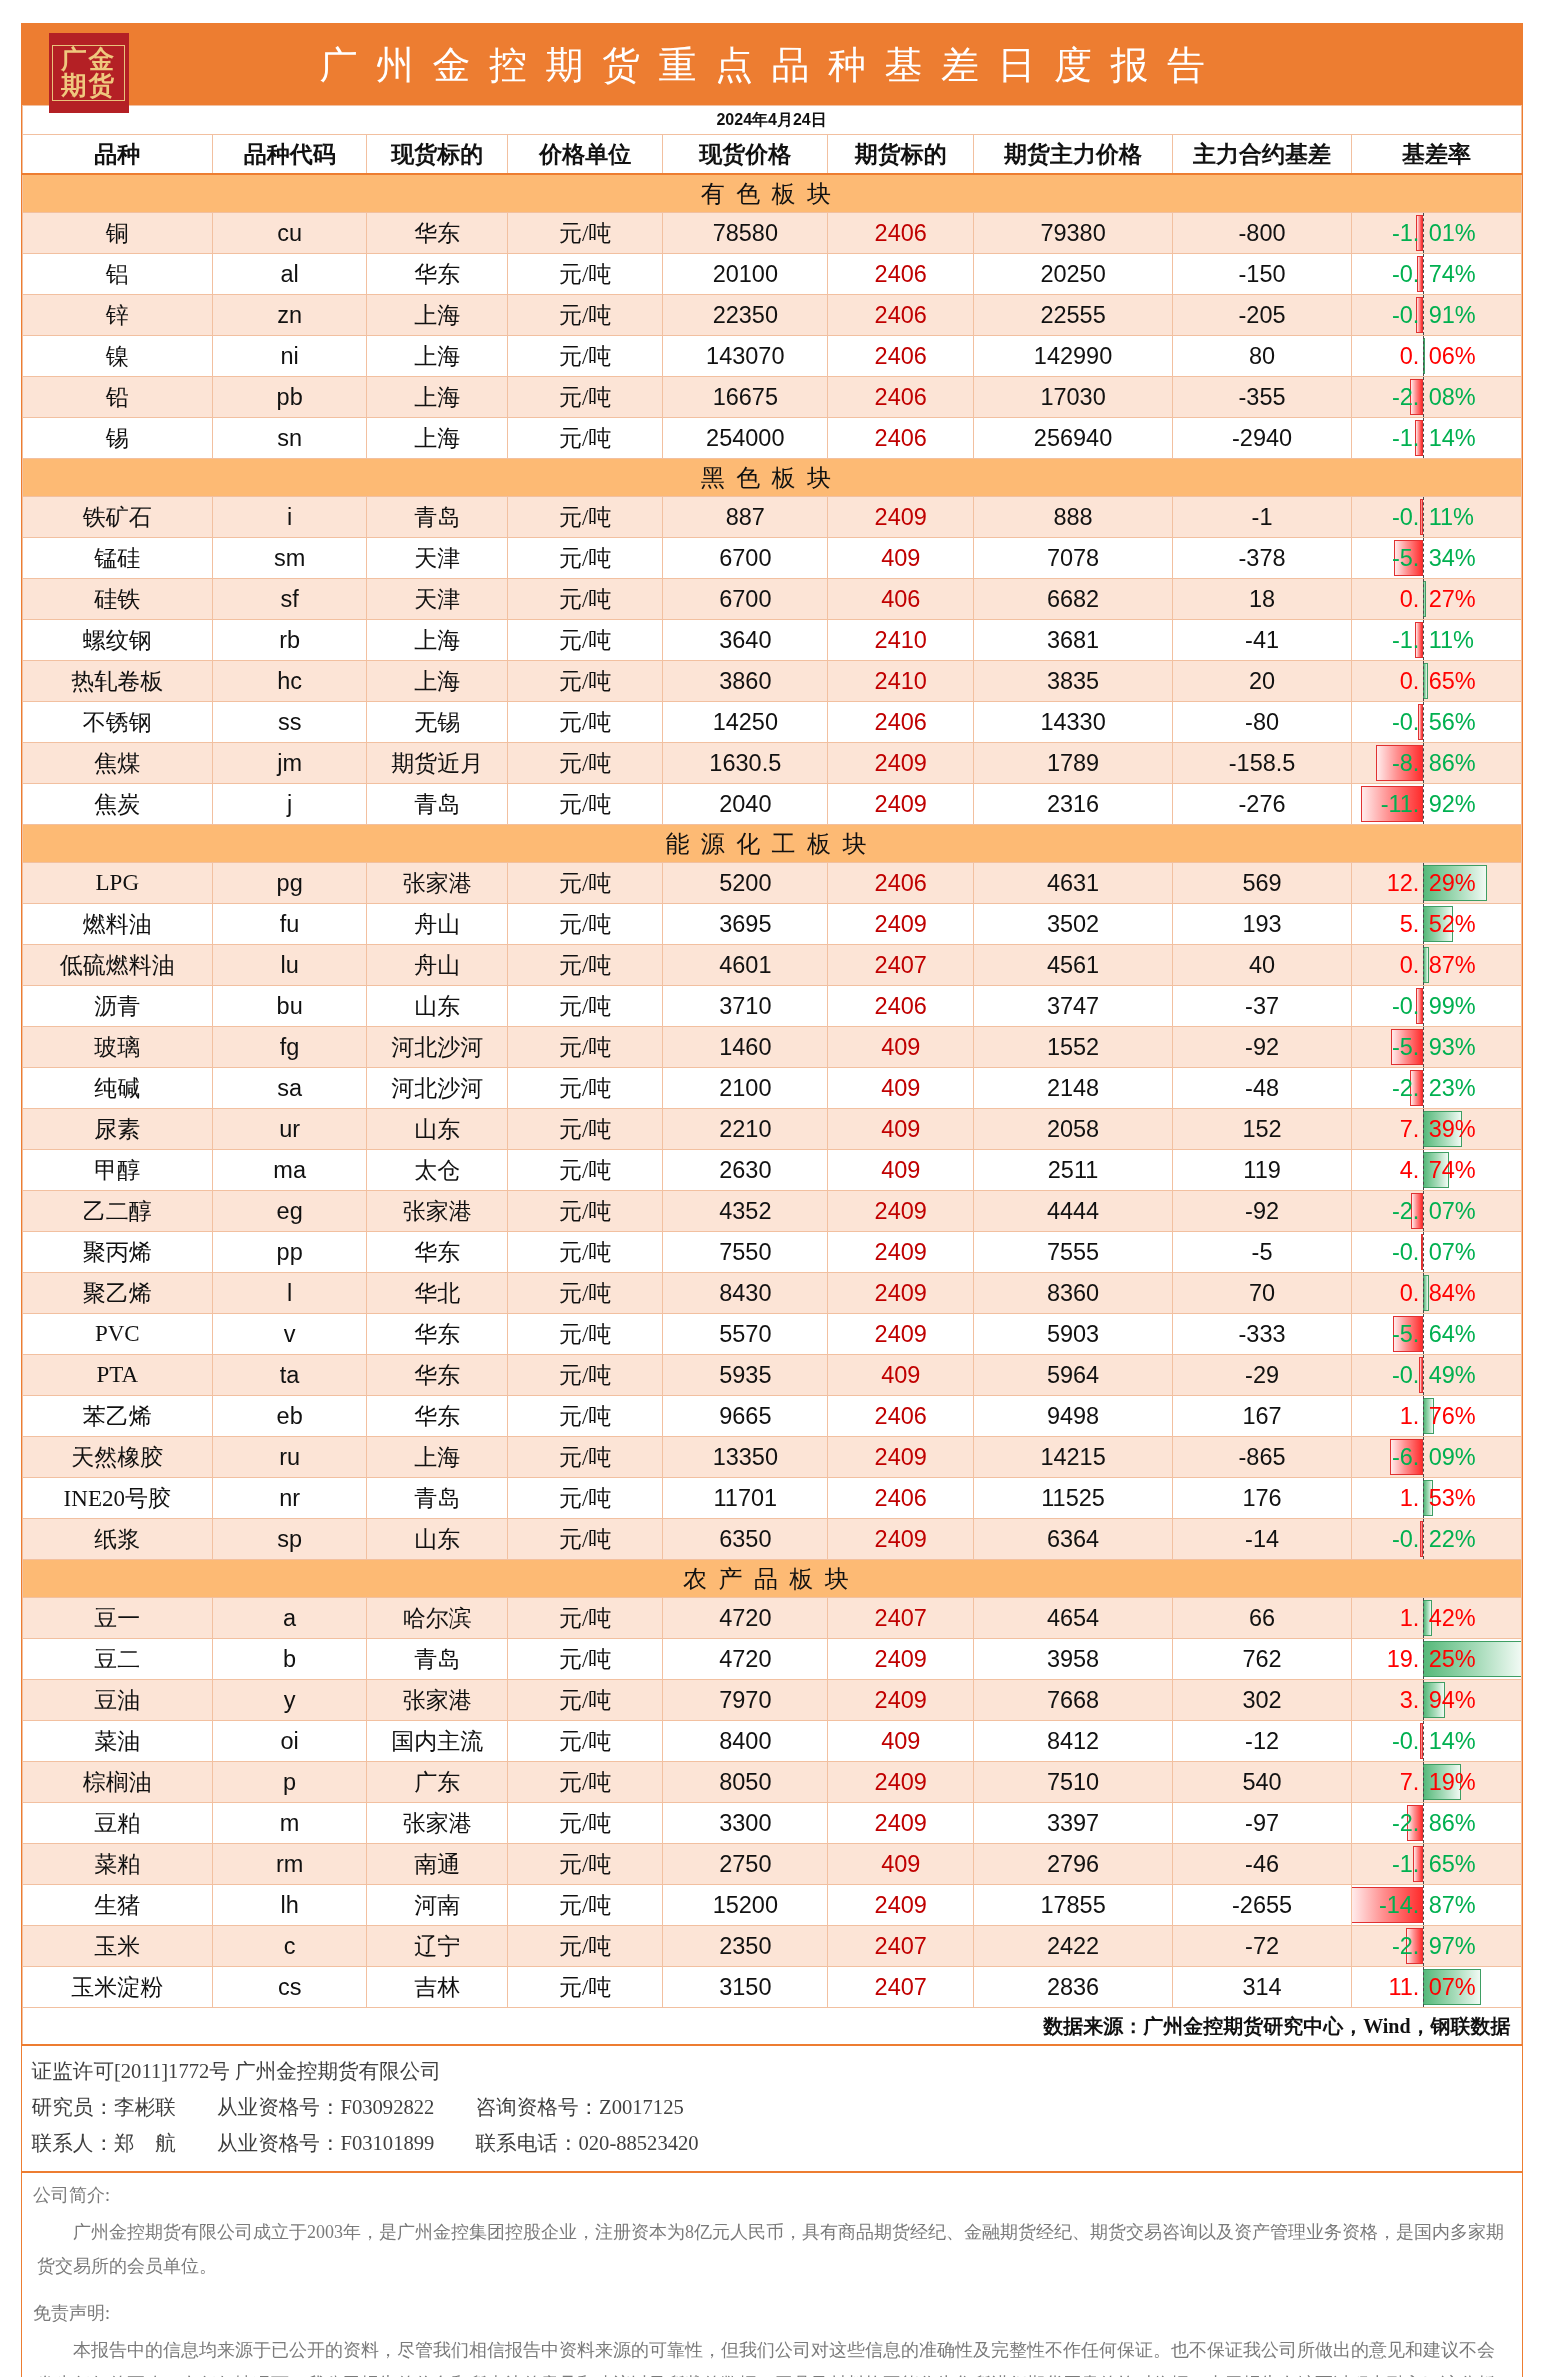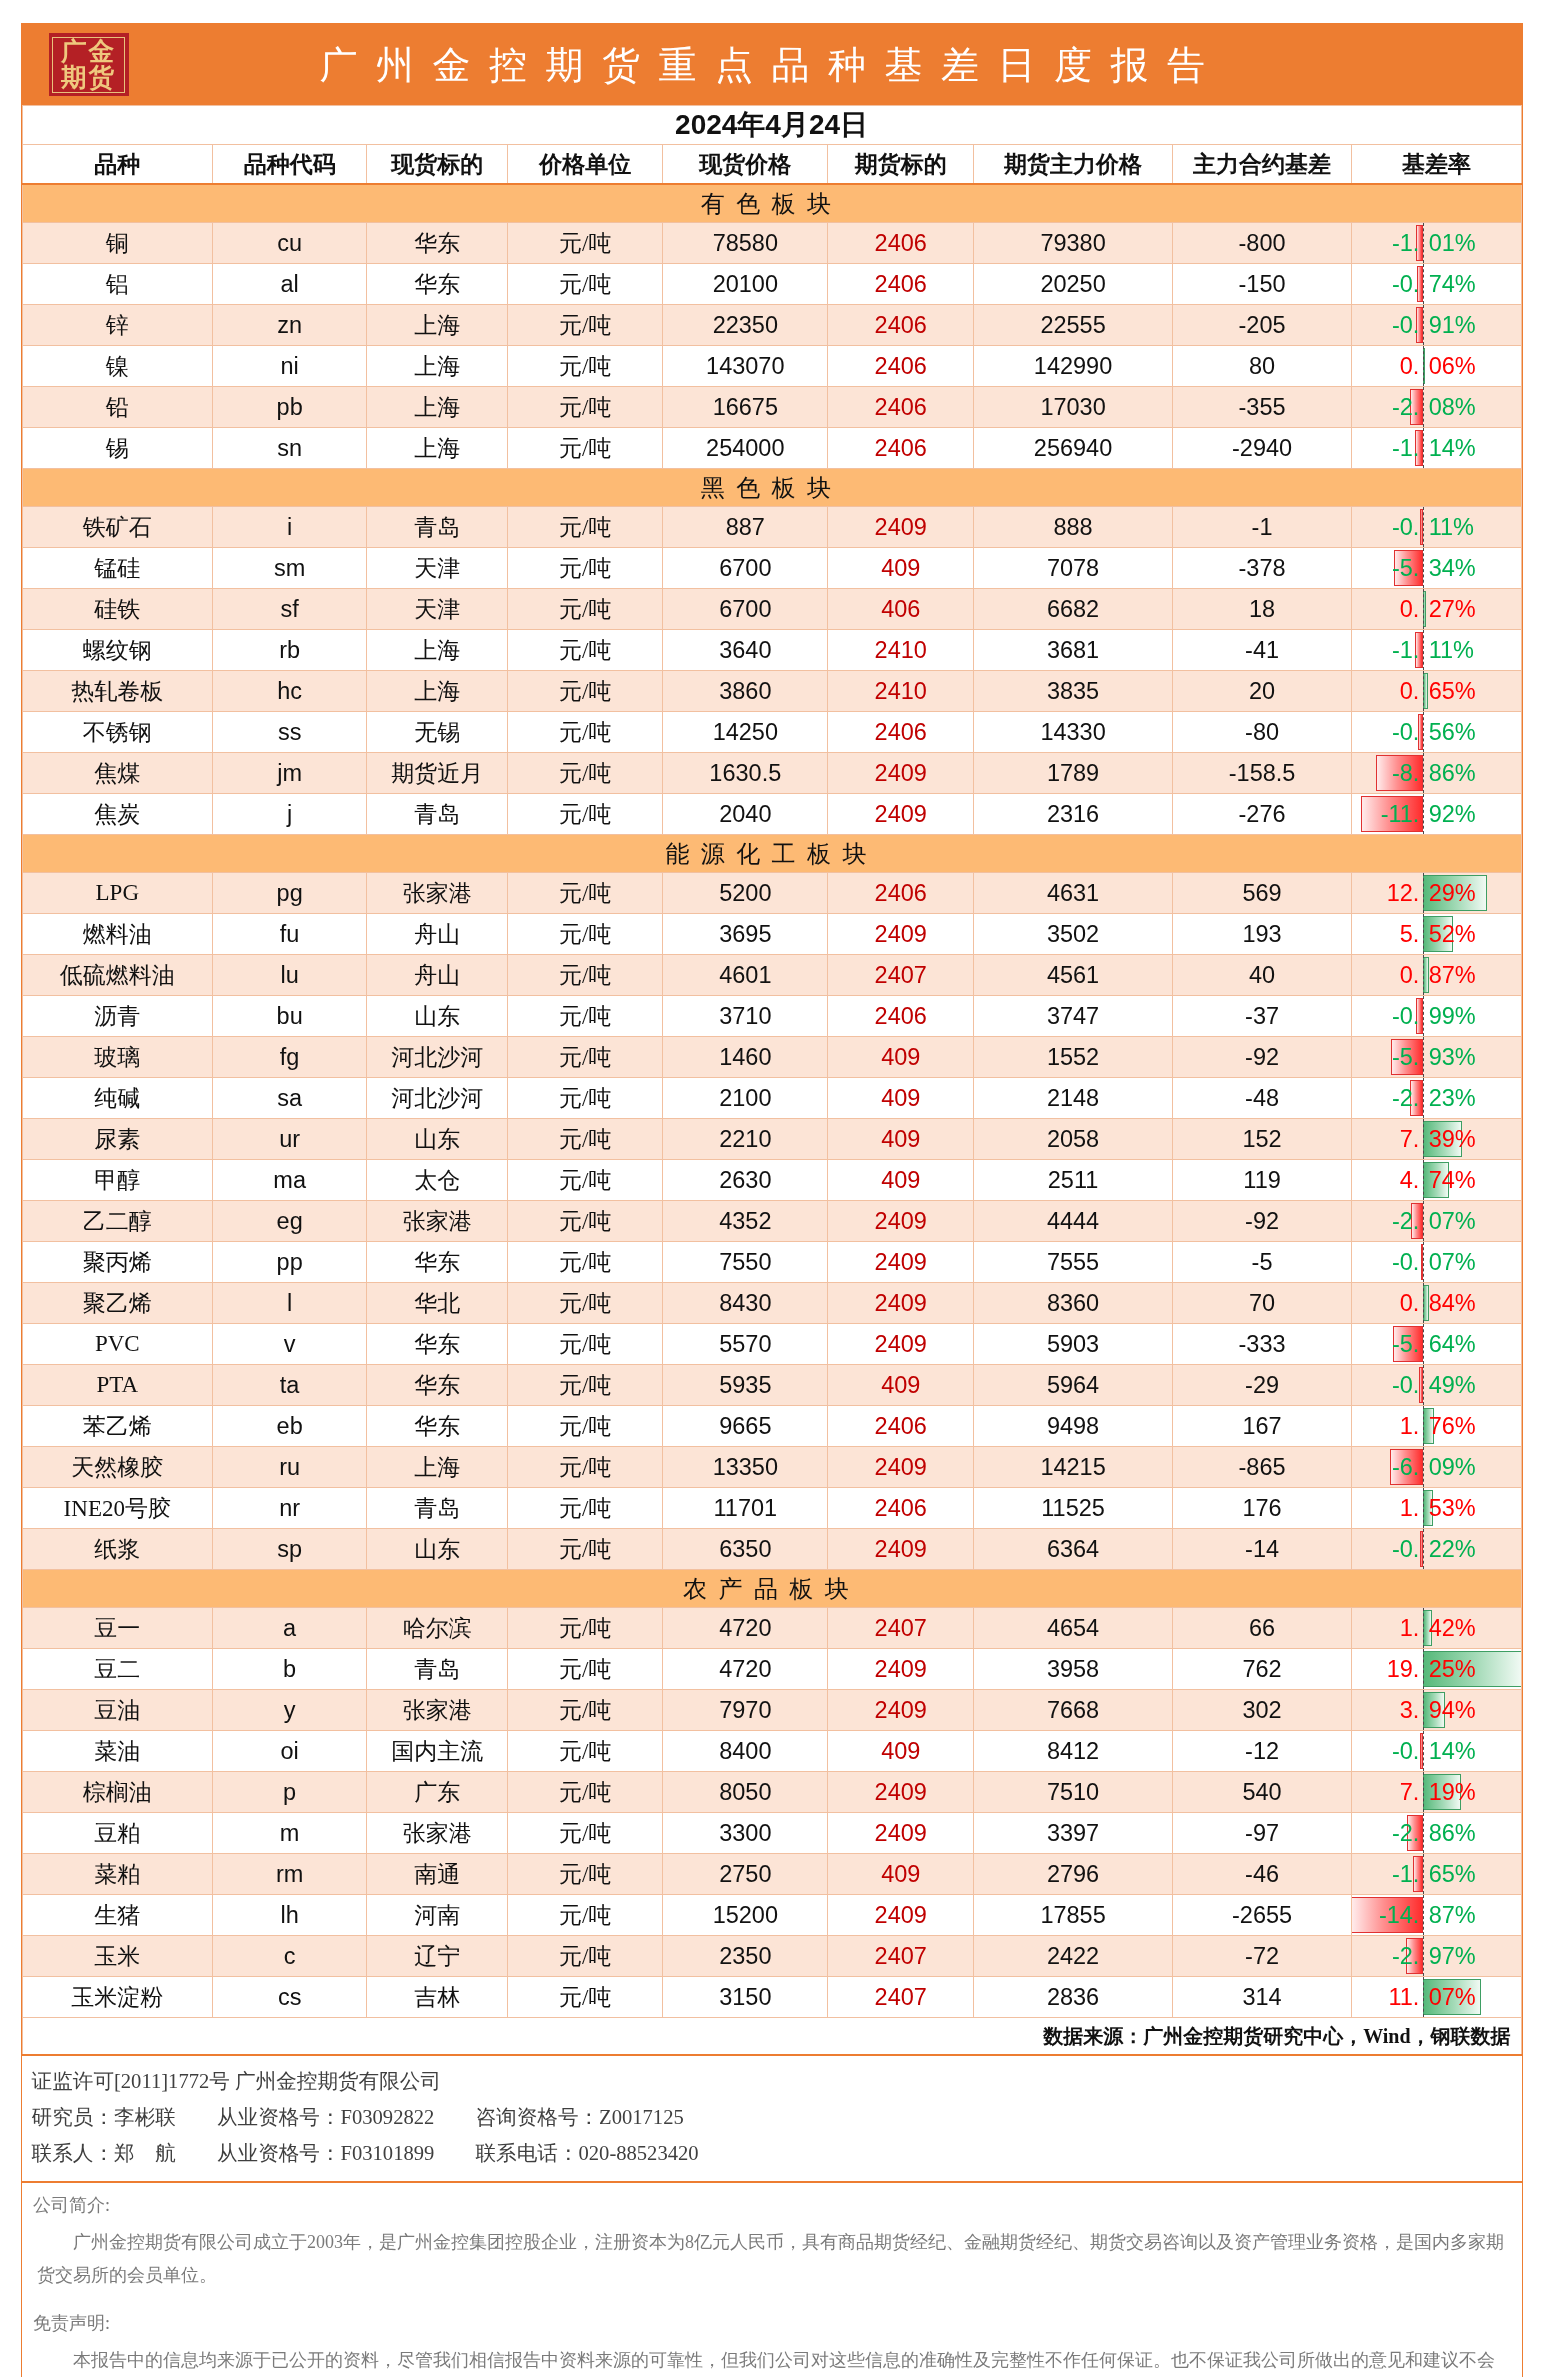--- a/index.html
+++ b/index.html
@@ -1,35 +1,35 @@
 <!DOCTYPE html>
 <html style="font-size:11.4px"><head>
 <meta charset="utf-8">
 <style>
   html,body{margin:0;padding:0;width:1543px;height:2377px;background:#ffffff;overflow:hidden;
             font-family:"Liberation Sans","DejaVu Sans",sans-serif;}
   .page{position:absolute;left:20.6px;top:23px;width:1500px;border:1.4px solid #ED7D31;background:#fff;}
 
   
   .banner{position:relative;height:81px;background:#ED7D31;}
-  .logo{position:absolute;left:27px;top:9.2px;width:80px;height:63px;background:#B42025;
+  .logo{position:absolute;left:27px;top:9.2px;width:80px;height:80px;background:#B42025;
         display:flex;align-items:center;justify-content:center;}
   .logo-inner{border:1.4px solid #E9C27C;width:71px;height:54px;display:flex;flex-direction:column;
         align-items:center;justify-content:center;line-height:26px;
         color:#EFC87E;font-weight:bold;font-size:25.6px;letter-spacing:2.1px;
         font-family:"Liberation Serif","DejaVu Serif",serif;}
   .title{position:absolute;left:50%;top:50%;transform:translate(-50%,-50%);white-space:nowrap;
         color:#ffffff;font-size:38px;font-weight:normal;letter-spacing:18.5px;
         font-family:"Liberation Serif","DejaVu Serif",serif;}
 
   
   table{width:100%;border-collapse:collapse;table-layout:fixed;}
   td,th{border:0.7px solid #F2C0A0;text-align:center;vertical-align:middle;padding:0;
         font-size:23.5px;color:#111;overflow:hidden;white-space:nowrap;}
-  tr.date-row td{height:28.4px;font-weight:bold;font-size:28px;border-bottom:0.7px solid #F2C0A0;}
+  tr.date-row td{height:28.4px;font-weight:bold;font-size:16px;border-bottom:0.7px solid #F2C0A0;}
   tr.head-row th{height:38px;font-weight:bold;font-size:23px;background:#fff;
         border-bottom:2.8px solid #ED7D31;font-family:"Liberation Serif","DejaVu Serif",serif;}
   tr.section-row td{height:37px;font-weight:normal;font-size:24px;letter-spacing:11.4px;background:#fdba74;
         font-family:"Liberation Serif","DejaVu Serif",serif;}
   tr.data-row td{height:40px;}
   tr.stripe td{background:#FCE4D6;}
   tr.plain td{background:#ffffff;}
   td.c-name{font-size:23px;font-family:"Liberation Serif","DejaVu Serif",serif;}
   td.c-contract{color:#C00000;}
 

